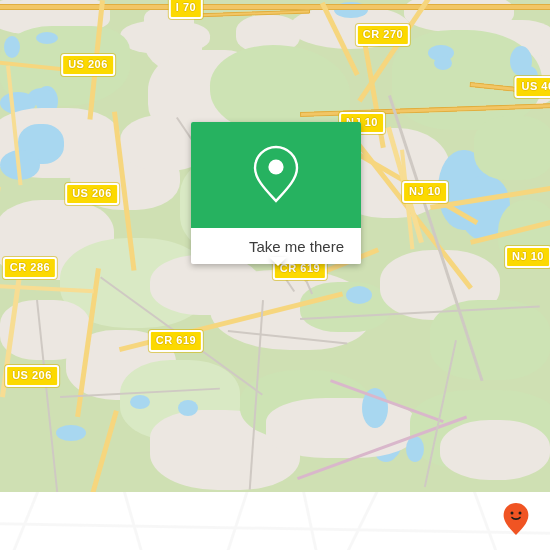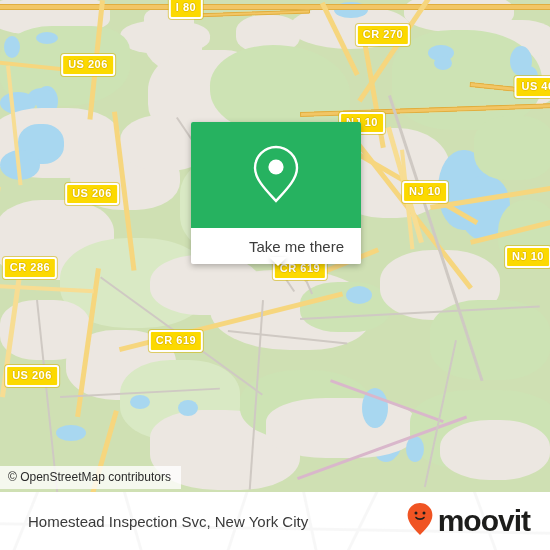--- a/index.html
+++ b/index.html
@@ -214,35 +214,34 @@
     <div class="road rd-grey" style="left:300px;top:318px;width:240px;height:2px;transform:rotate(-3deg);"></div>
     <div class="road rd-grey" style="left:228px;top:330px;width:120px;height:2px;transform:rotate(6deg);"></div>
     <div class="road rd-pink" style="left:298px;top:480px;width:3px;height:180px;transform:rotate(-110deg);"></div>
     <div class="road rd-pink" style="left:330px;top:382px;width:3px;height:120px;transform:rotate(-70deg);"></div>
     <div class="road rd-grey" style="left:262px;top:300px;width:2px;height:190px;transform:rotate(4deg);"></div>
     <div class="road rd-grey" style="left:455px;top:340px;width:2px;height:150px;transform:rotate(12deg);"></div>
     <div class="road rd-grey" style="left:60px;top:396px;width:160px;height:2px;transform:rotate(-3deg);"></div>
     <div class="road rd-grey" style="left:36px;top:300px;width:2px;height:200px;transform:rotate(-6deg);"></div>
 
     <div id="shield-layer">
-        <div class="shield" style="left: 186px; top: 8px;"><span>I 80</span></div>
+        <div class="shield" style="left: 186px; top: 8px;"><span>I 70</span></div>
         <div class="shield" style="left: 383px; top: 35px;"><span>CR 270</span></div>
         <div class="shield" style="left: 88px; top: 65px;"><span>US 206</span></div>
         <div class="shield" style="left: 538px; top: 87px;"><span>US 46</span></div>
         <div class="shield" style="left: 362px; top: 123px;"><span>NJ 10</span></div>
         <div class="shield" style="left: 425px; top: 192px;"><span>NJ 10</span></div>
         <div class="shield" style="left: 92px; top: 194px;"><span>US 206</span></div>
         <div class="shield" style="left: 30px; top: 268px;"><span>CR 286</span></div>
         <div class="shield" style="left: 300px; top: 269px;"><span>CR 619</span></div>
         <div class="shield" style="left: 528px; top: 257px;"><span>NJ 10</span></div>
         <div class="shield" style="left: 176px; top: 341px;"><span>CR 619</span></div>
         <div class="shield" style="left: 32px; top: 376px;"><span>US 206</span></div>
       </div>
 
-    <div class="attrib">© OpenStreetMap contributors</div>
   </div>
 
   <div class="card">
     <div class="card-top">
       <span>
         <svg width="56" height="64" viewBox="0 0 56 64" aria-hidden="true">
           <path d="M28 6 C16.4 6 7 15.4 7 27 C7 39 20 51 28 60 C36 51 49 39 49 27 C49 15.4 39.6 6 28 6 Z" fill="none" stroke="#ffffff" stroke-width="2.4"></path>
           <circle cx="28" cy="26" r="7.6" fill="#ffffff"></circle>
         </svg>
       </span>
@@ -257,28 +256,26 @@
     <div class="footer-ghost">
       <div class="gline" style="left:40px;top:-10px;width:3px;height:90px;transform:rotate(22deg);"></div>
       <div class="gline" style="left:120px;top:-10px;width:3px;height:90px;transform:rotate(-16deg);"></div>
       <div class="gline" style="left:250px;top:-14px;width:3px;height:100px;transform:rotate(18deg);"></div>
       <div class="gline" style="left:300px;top:-10px;width:3px;height:90px;transform:rotate(-12deg);"></div>
       <div class="gline" style="left:-10px;top:30px;width:570px;height:3px;transform:rotate(1deg);"></div>
       <div class="gline" style="left:380px;top:-10px;width:3px;height:100px;transform:rotate(26deg);"></div>
       <div class="gline" style="left:470px;top:-8px;width:3px;height:90px;transform:rotate(-20deg);"></div>
     </div>
 
-    <div class="footer-title">Homestead Inspection Svc, New York City</div>
 
     <div class="brand">
       <span>
         <svg width="28" height="34" viewBox="0 0 28 34" aria-hidden="true">
           <path d="M14 1 C7 1 1.6 6.4 1.6 13.2 C1.6 21 10 29 14 33 C18 29 26.4 21 26.4 13.2 C26.4 6.4 21 1 14 1 Z" fill="#f05423"></path>
           <circle cx="10" cy="11" r="1.5" fill="#1d1d1b"></circle>
           <circle cx="18" cy="11" r="1.5" fill="#1d1d1b"></circle>
           <path d="M10 15.5 C11.6 17.6 16.4 17.6 18 15.5" fill="none" stroke="#1d1d1b" stroke-width="1.6" stroke-linecap="round"></path>
         </svg>
       </span>
-      <span class="brand-word">moovit</span>
     </div>
   </div>
 
 </div>
 
 </body></html>

